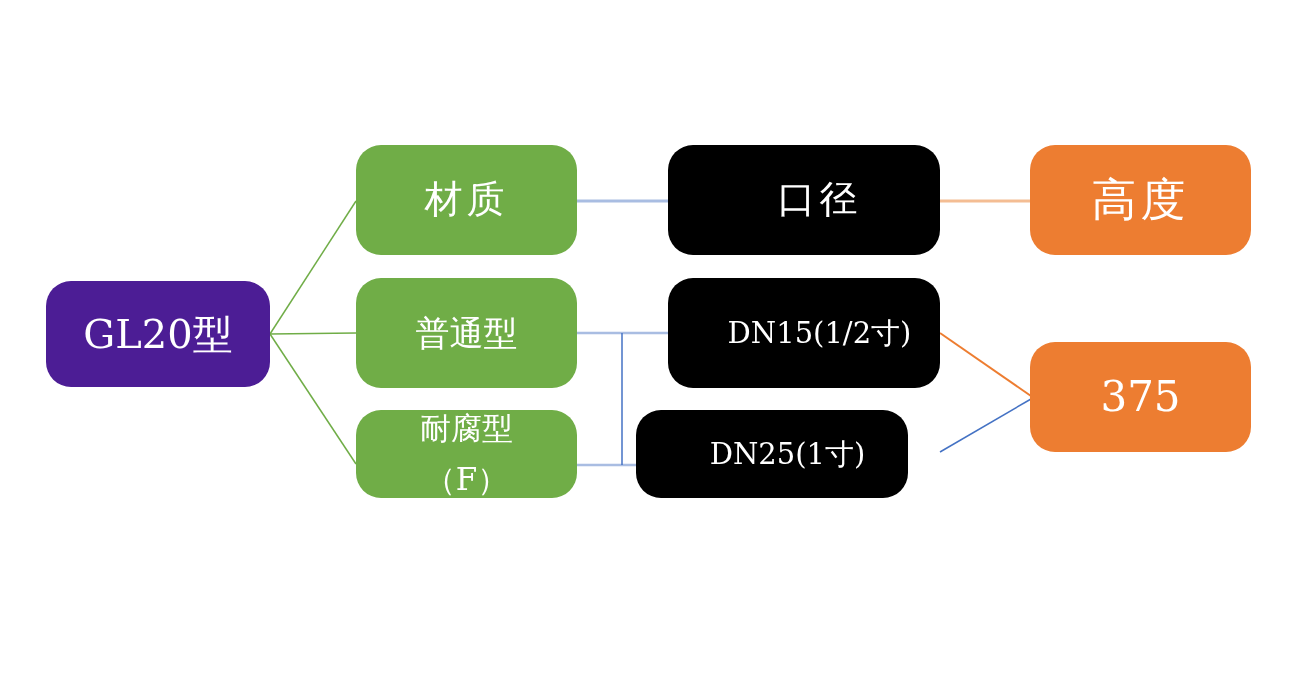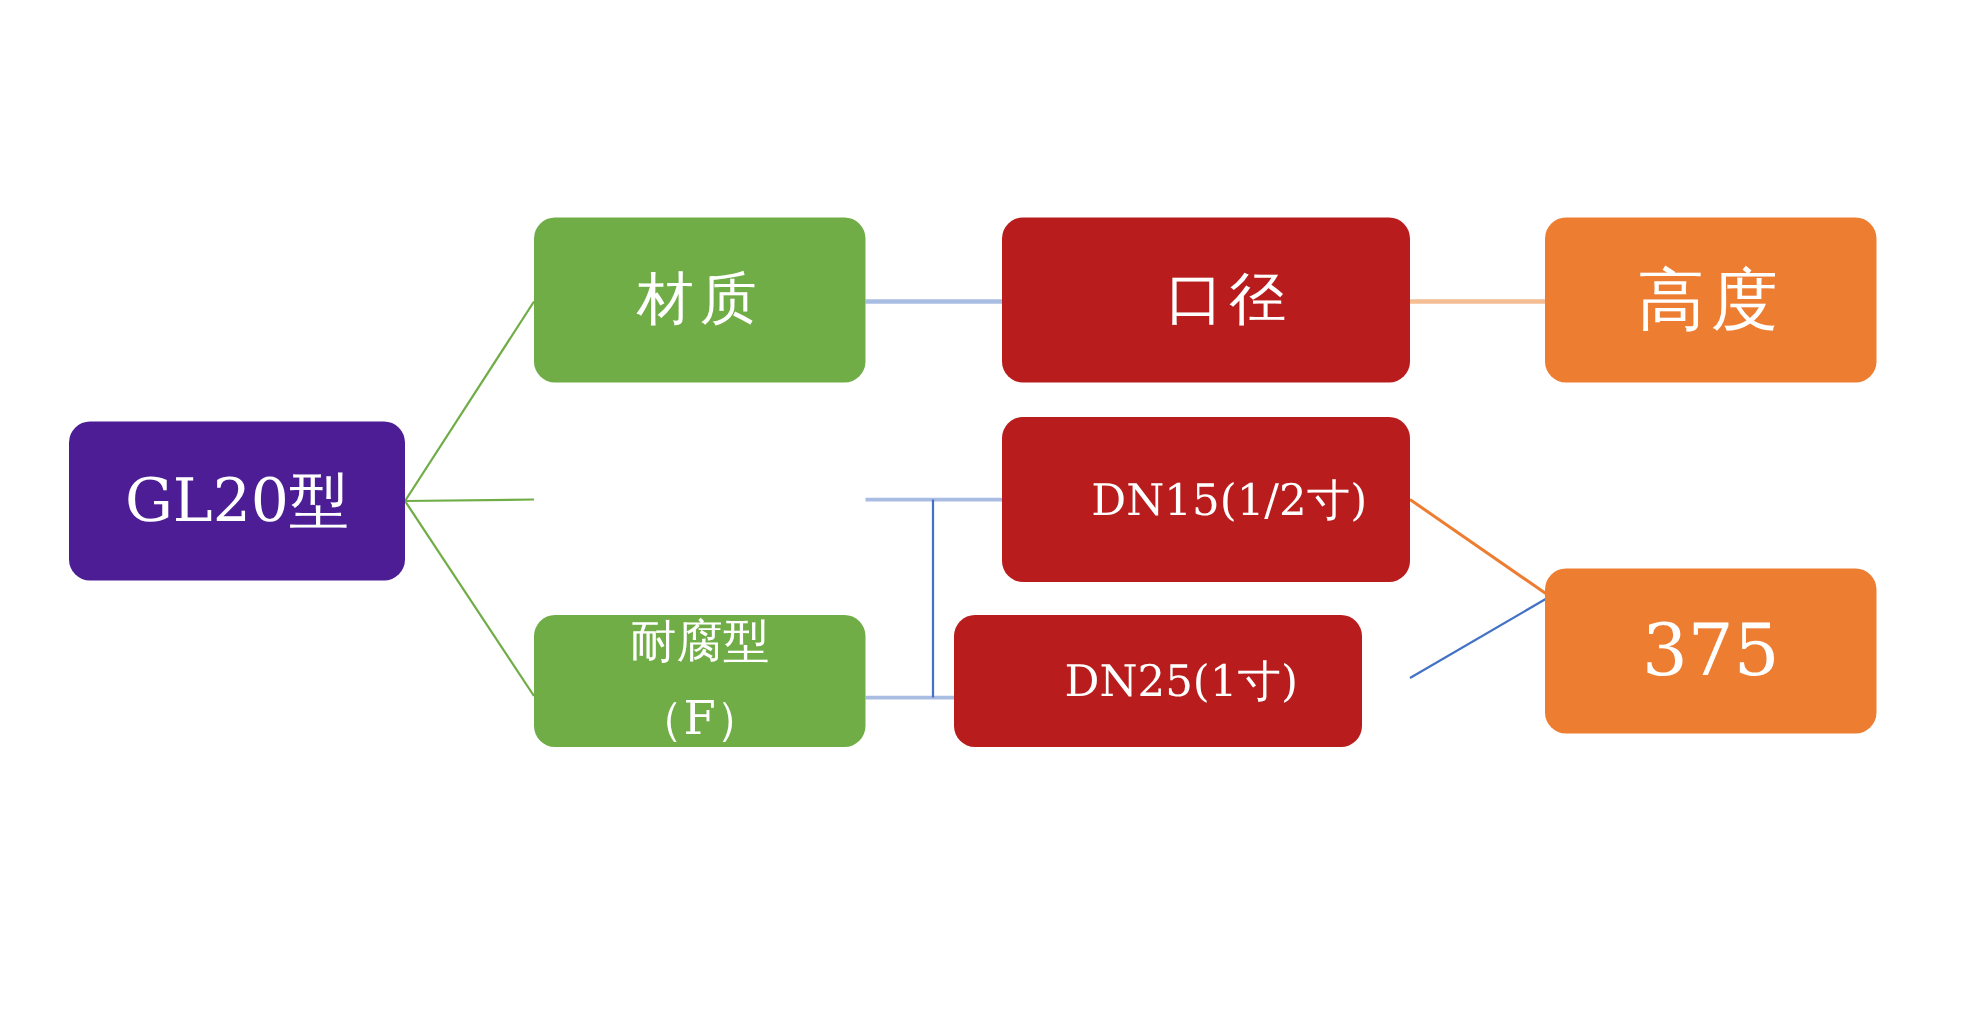--- a/index.html
+++ b/index.html
@@ -21,46 +21,46 @@
     height: 677px;
   }
   #connector-layer {
     position: absolute;
     left: 0; top: 0;
     z-index: 0;
   }
   .node {
     position: absolute;
     z-index: 1;
-    border-radius: 14px;
+    border-radius: 25px;
     color: #ffffff;
     display: flex;
     flex-direction: column;
     align-items: center;
     justify-content: center;
     box-sizing: border-box;
     line-height: 1.25;
   }
   .node .node-label { display: block; }
 
   .c-root   { background: #4c1d95; }
   .c-green  { background: #70AD47; }
-  .c-blue   { background: #b91c1c; padding-left: 31px; }
+  .c-blue   { background: #000000; padding-left: 31px; }
   .c-orange { background: #ED7D31; }
 
   
   .n-root   { left:  46px; top: 281px; width: 224px; height: 106px; font-size: 40px; }
   .n-mat    { left: 356px; top: 145px; width: 221px; height: 110px; font-size: 38px; letter-spacing: 4px; }
   .n-normal { left: 356px; top: 278px; width: 221px; height: 110px; font-size: 34px; }
   .n-corr   { left: 356px; top: 410px; width: 221px; height: 88px; font-size: 31px; line-height: 1.65; }
   .n-cal    { left: 668px; top: 145px; width: 272px; height: 110px; font-size: 38px; letter-spacing: 4px; }
   .n-dn15   { left: 668px; top: 278px; width: 272px; height: 110px; font-size: 29px; }
   .n-dn25   { left: 636px; top: 410px; width: 272px; height: 88px; font-size: 29px; }
   .n-height { left: 1030px; top: 145px; width: 221px; height: 110px; font-size: 45px; letter-spacing: 4px; }
-  .n-375    { left: 1030px; top: 342px; width: 221px; height: 110px; font-size: 48px; margin-top: 37px; }
+  .n-375    { left: 1030px; top: 342px; width: 221px; height: 110px; font-size: 42px; }
 </style>
 </head>
 <body>
 
 <div id="canvas">
 
   <svg id="connector-layer" width="1309" height="677" viewBox="0 0 1309 677">
     <line x1="270" y1="334" x2="356" y2="201" stroke-width="1.5" fill="none" stroke="#70AD47"></line>
     <line x1="270" y1="334" x2="356" y2="333" stroke-width="1.5" fill="none" stroke="#70AD47"></line>
     <line x1="270" y1="334" x2="356" y2="464" stroke-width="1.5" fill="none" stroke="#70AD47"></line>
@@ -77,20 +77,23 @@
   </svg>
 
   <div class="node c-root n-root">
     <span class="node-label">GL20型</span>
   </div>
 
   <div class="node c-green n-mat">
     <span class="node-label">材质</span>
   </div>
 
+  <div class="node c-green n-normal">
+    <span class="node-label">普通型</span>
+  </div>
 
   <div class="node c-green n-corr">
     <span class="node-label">耐腐型</span>
     <span class="node-label">（F）</span>
   </div>
 
   <div class="node c-blue n-cal">
     <span class="node-label">口径</span>
   </div>
 

